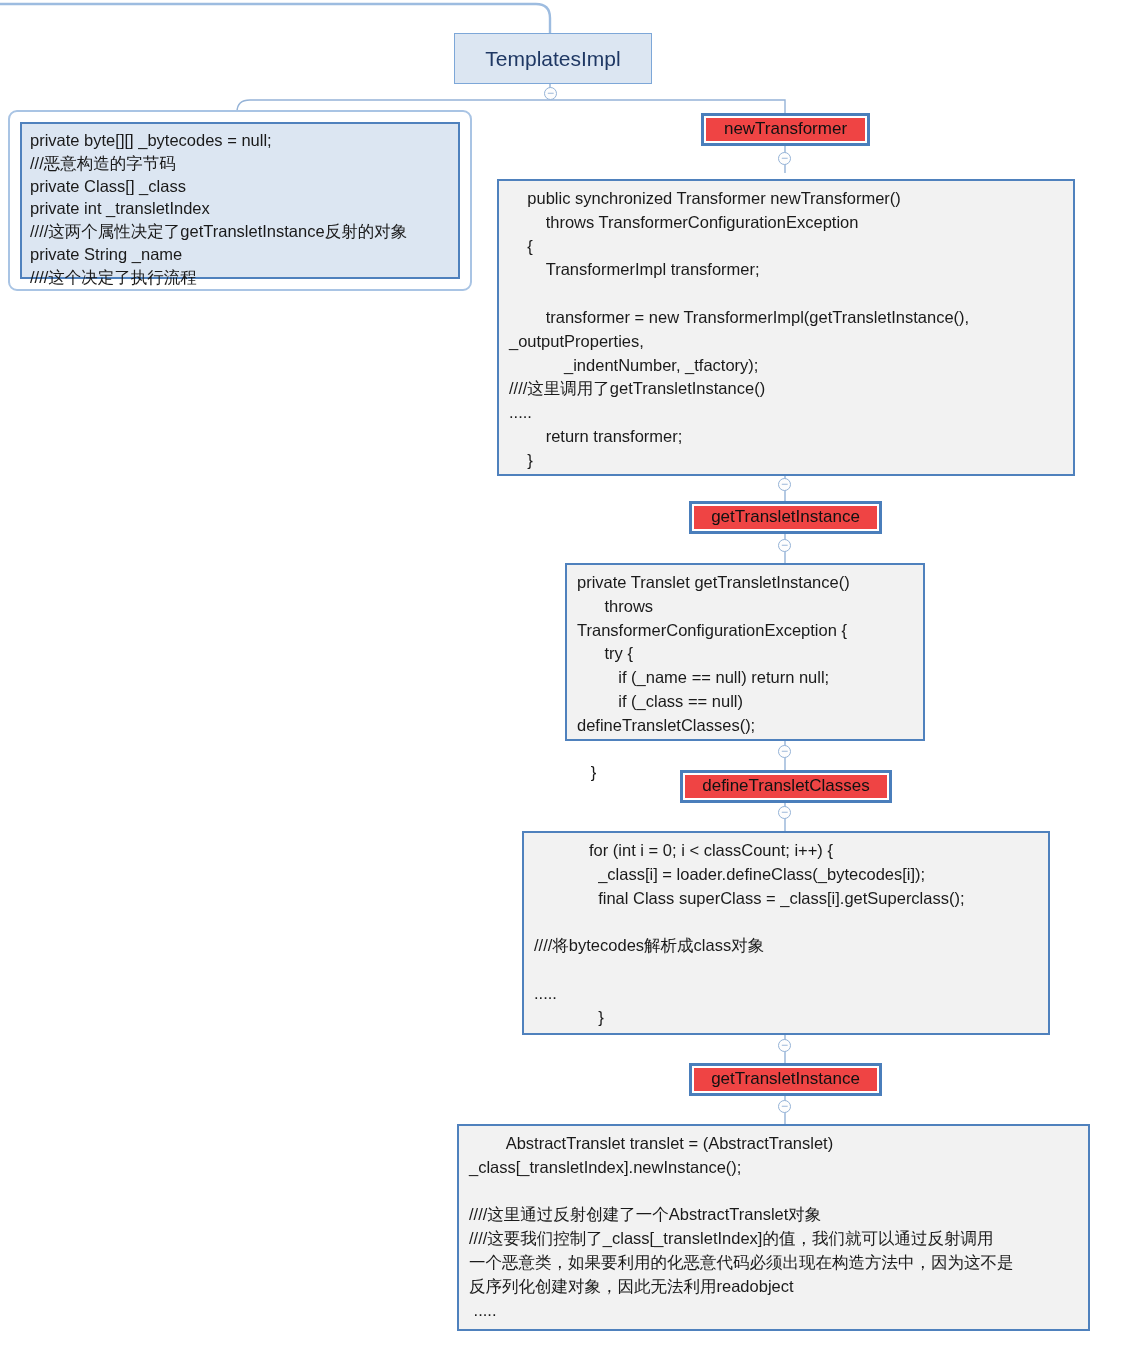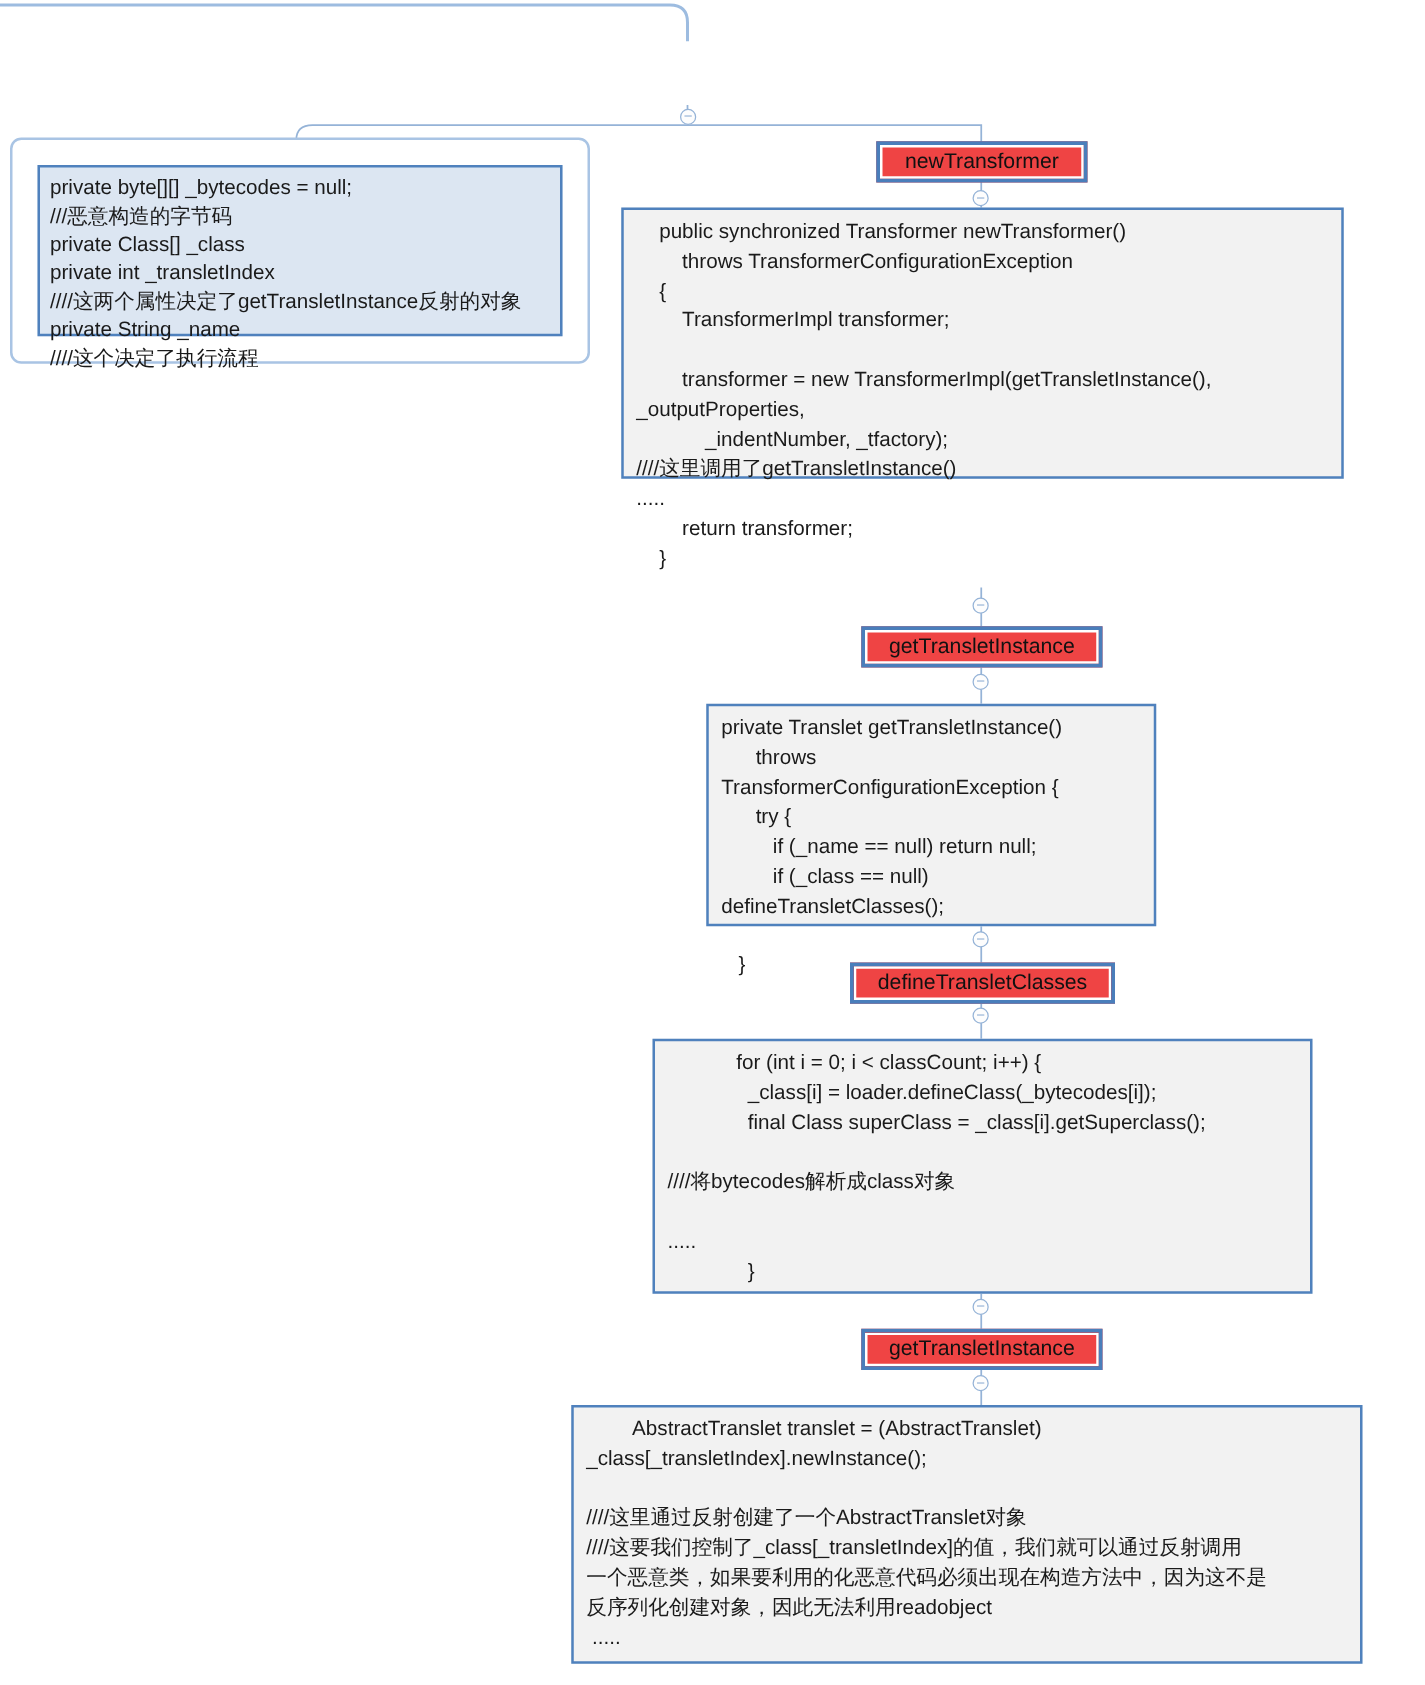--- a/index.html
+++ b/index.html
@@ -19,21 +19,21 @@
 
   .collapse{
     position:absolute;width:13px;height:13px;box-sizing:border-box;z-index:2;
     border:1px solid #95b3d7;border-radius:50%;background:#fdfdfd;
     color:#93b1d5;font-size:12px;line-height:10px;text-align:center;cursor:pointer;
     user-select:none;
   }
 
   .fields-box{
     position:absolute;left:8px;top:110px;width:464px;height:181px;box-sizing:border-box;
-    background:#ffffff;border:2px solid #a9c4e4;border-radius:9px;padding:20px;z-index:1;
+    background:#ffffff;border:2px solid #a9c4e4;border-radius:9px;padding:10px;z-index:1;
   }
   .fields-box pre{
     margin:0;width:100%;height:100%;box-sizing:border-box;
     border:2px solid #4f81bd;background:#dce6f2;
     padding:5px 8px;white-space:pre-wrap;
     font-family:"Liberation Sans","DejaVu Sans",sans-serif;
     font-size:16.5px;line-height:22.8px;color:#1a1a1a;
   }
 
   .m-node{
@@ -63,35 +63,36 @@
     <path class="edge" d="M237,112 Q237,100 250,100 H785 V114"></path>
     <path class="edge" d="M785,145 V173"></path>
     <path class="edge" d="M785,470 V501"></path>
     <path class="edge" d="M785,534 V563"></path>
     <path class="edge" d="M785,741 V770"></path>
     <path class="edge" d="M785,803 V831"></path>
     <path class="edge" d="M785,1035 V1063"></path>
     <path class="edge" d="M785,1096 V1124"></path>
   </svg>
 
+  <div class="root-node">TemplatesImpl</div>
   <span class="collapse" style="left:544px;top:87px">−</span>
 
   <div class="fields-box">
     <pre>private byte[][] _bytecodes = null;
 ///恶意构造的字节码
 private Class[] _class
 private int _transletIndex
 ////这两个属性决定了getTransletInstance反射的对象
 private String _name
 ////这个决定了执行流程</pre>
   </div>
 
   <div class="m-node" style="left:701px;top:113px;width:169px">newTransformer</div>
   <span class="collapse" style="left:778px;top:152px">−</span>
-  <div class="code-box" style="left:497px;top:166px;width:578px;height:217px">
+  <div class="code-box" style="left:497px;top:179px;width:578px;height:297px">
     <pre>    public synchronized Transformer newTransformer()
         throws TransformerConfigurationException
     {
         TransformerImpl transformer;
 
         transformer = new TransformerImpl(getTransletInstance(),
 _outputProperties,
             _indentNumber, _tfactory);
 ////这里调用了getTransletInstance()
 .....

